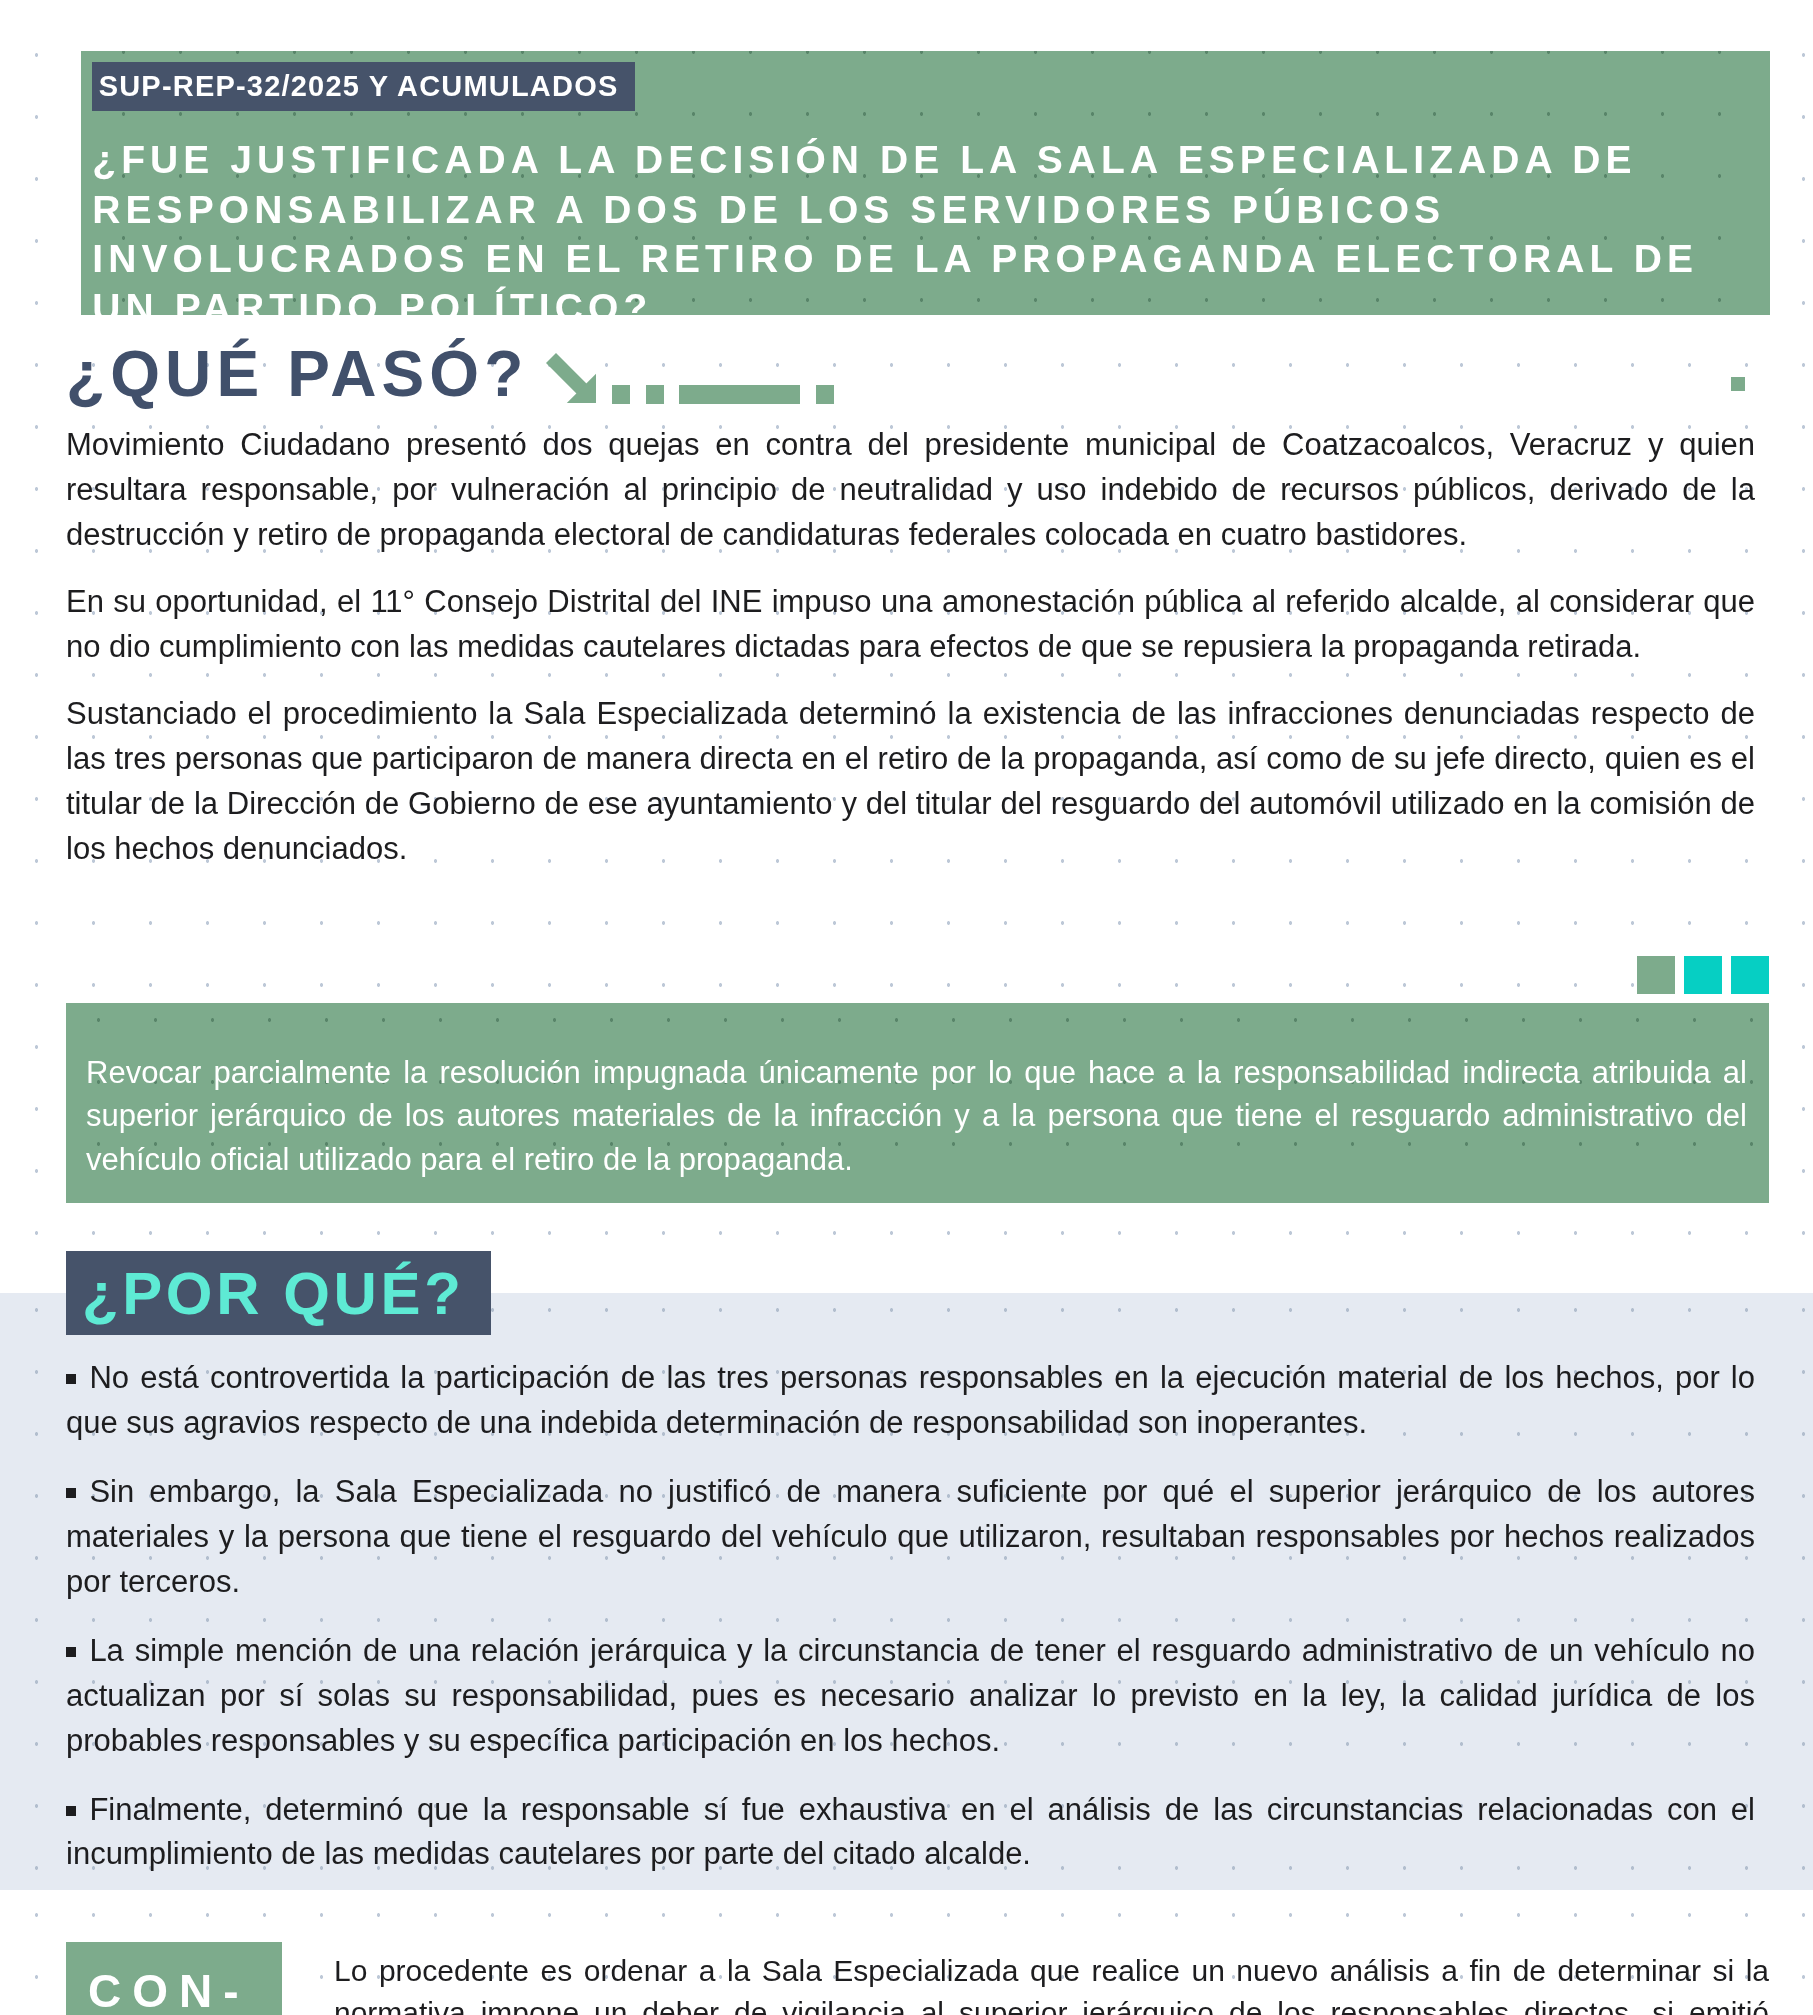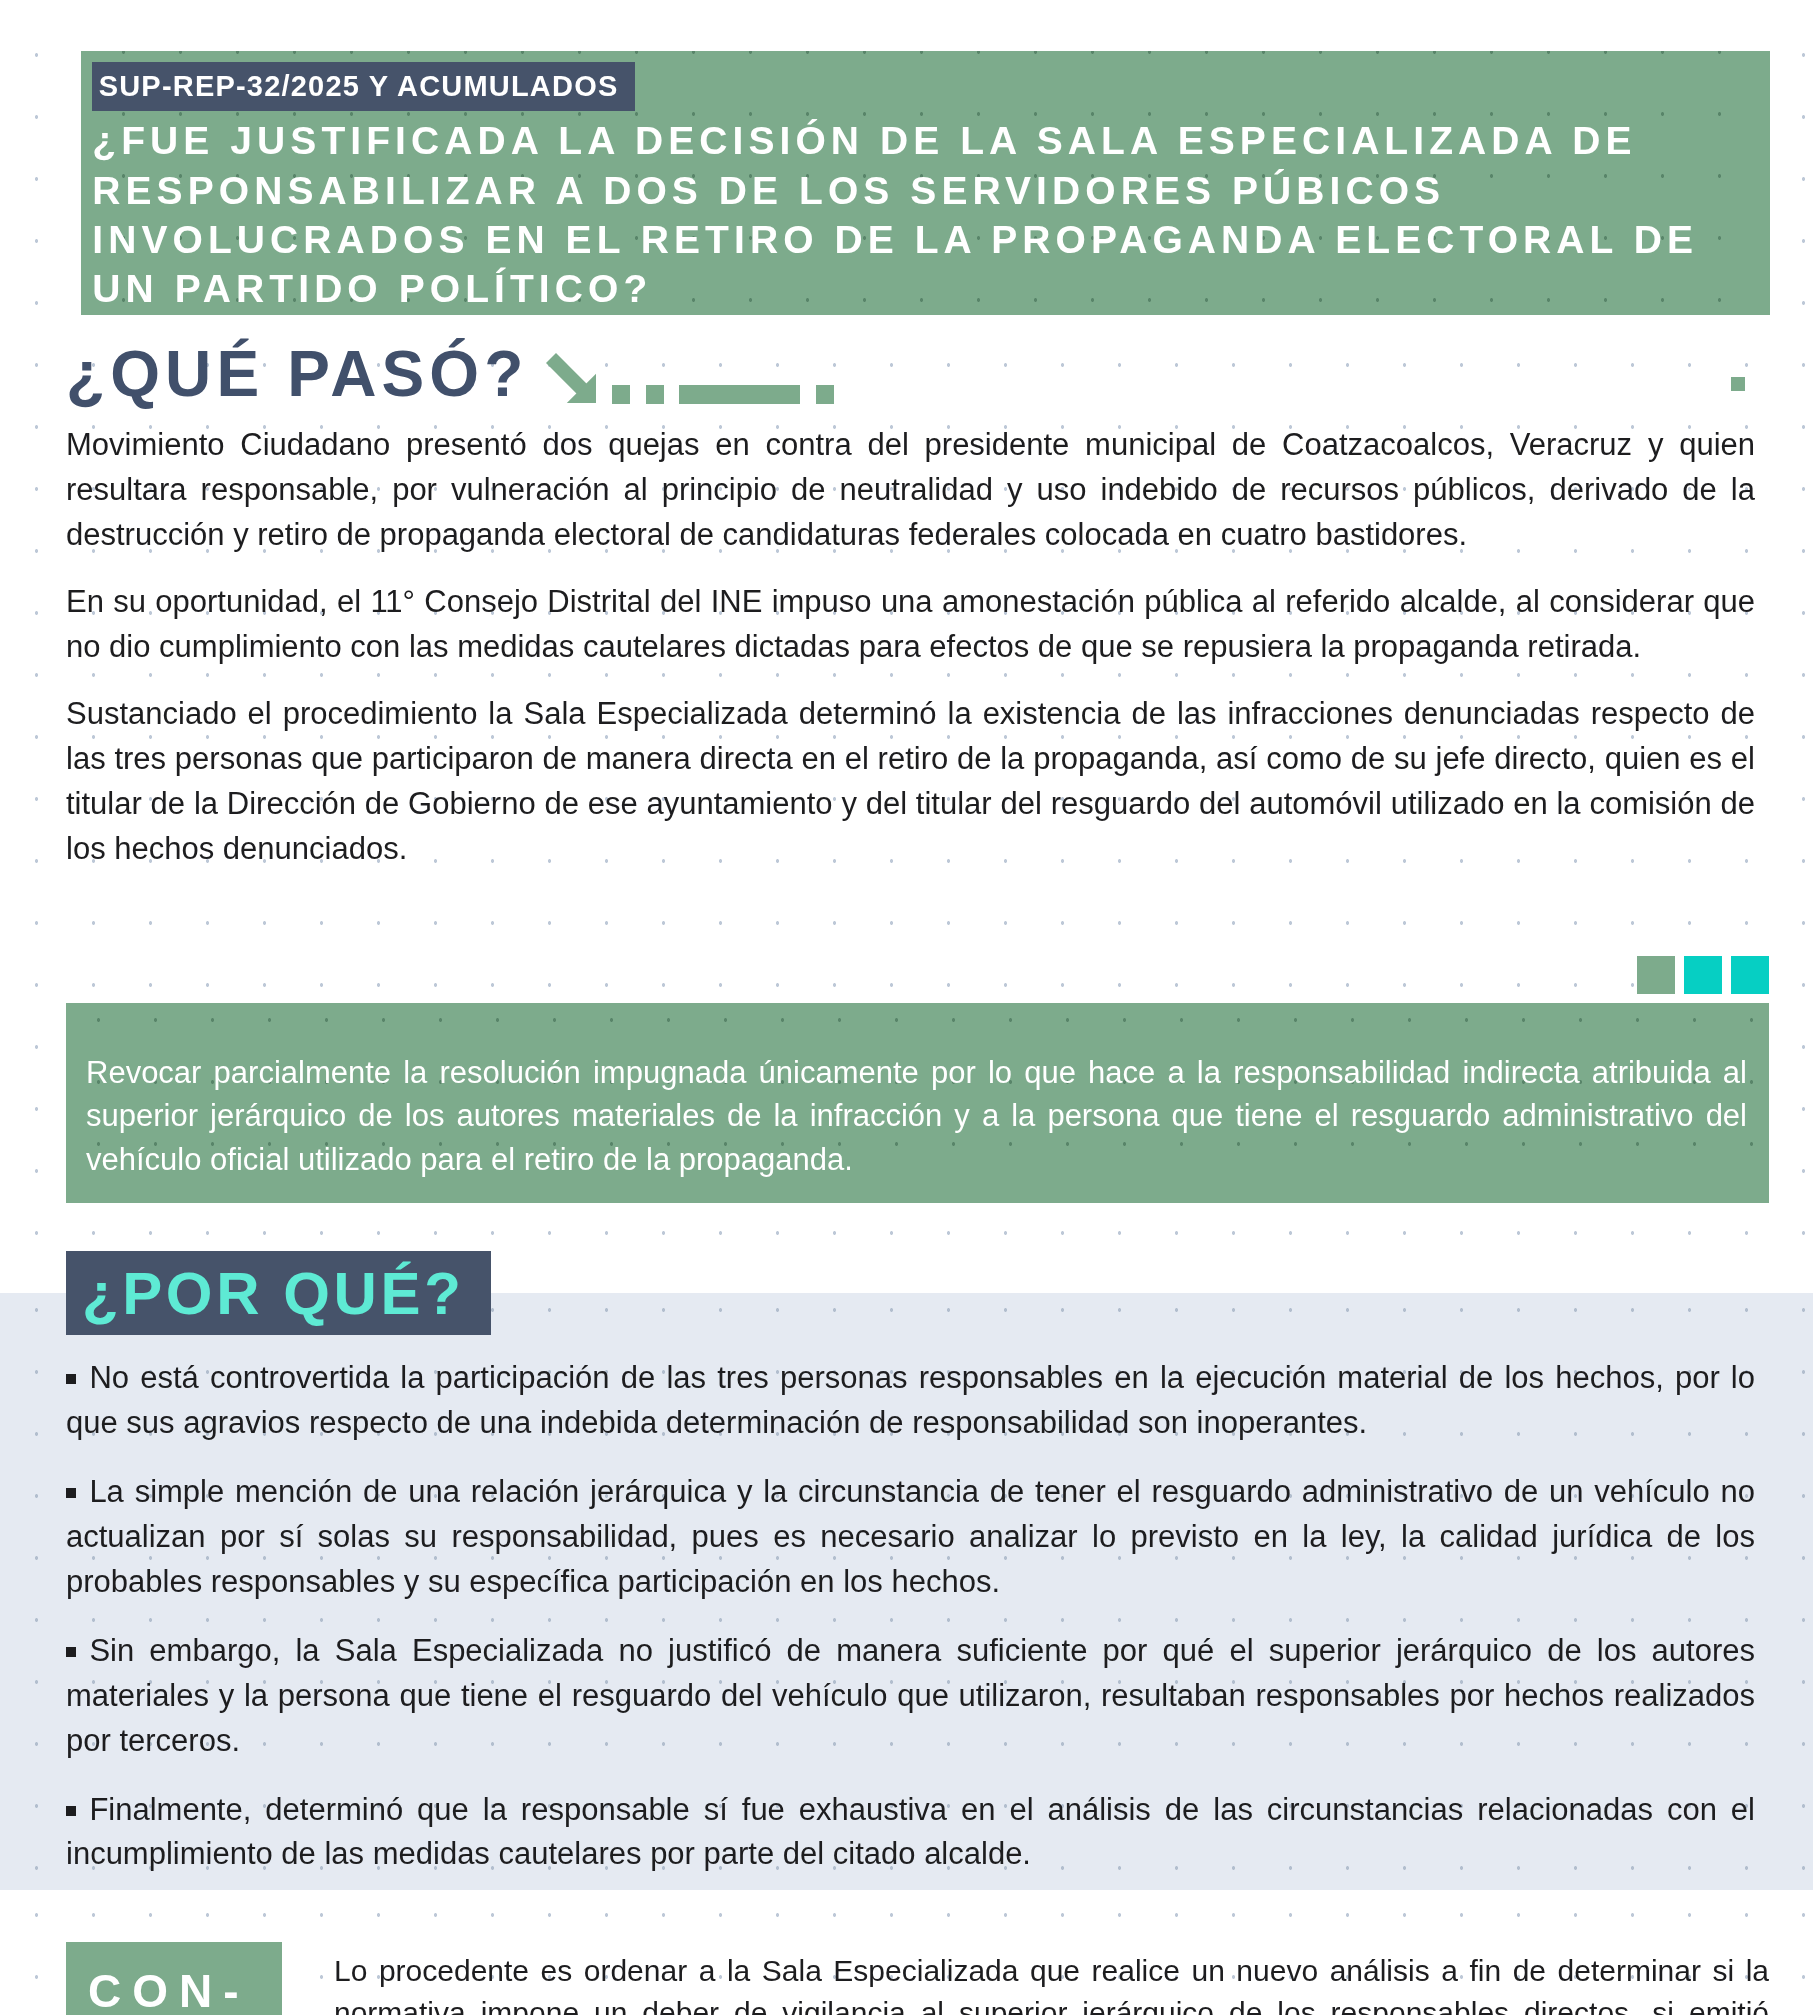--- a/index.html
+++ b/index.html
@@ -21,21 +21,21 @@
     background-image: radial-gradient(ellipse 2.4px 3.2px, rgba(30,70,48,.38) 60%, transparent 65%);
     background-size:57px 62px; background-position:14px 32px;
     padding:10.5px 24px 0 11.3px;
   }
   .case-badge{
     display:inline-block; background:#46536a; color:#fff;
     font-size:29px; font-weight:bold; letter-spacing:1.2px;
     padding:8.9px 17px 8px 6.4px;
   }
   .main-title{
-    margin-top:5px; color:#ffffff; font-weight:bold;
+    margin-top:24px; color:#ffffff; font-weight:bold;
     font-size:39px; line-height:1.26; letter-spacing:.13em;
     width:1636px; text-transform:uppercase;
   }
 
   
   .qp-row{ position:absolute; left:66px; top:342px; display:flex; gap:18px; }
   .h-slate{ color:#41506b; font-weight:bold; font-size:64px; letter-spacing:.08em; line-height:1; white-space:nowrap; }
   .qp-decor{ display:flex; align-items:flex-end; gap:15.3px; padding-bottom:2.4px; }
   .sq{ width:18.5px; height:18.5px; background:#7dab8c; }
   .bar{ width:121px; height:18.5px; background:#7dab8c; }
@@ -132,22 +132,22 @@
     <span class="s s-teal"></span>
   </div>
   <section class="green-box">
     <p>Revocar parcialmente la resolución impugnada únicamente por lo que hace a la responsabilidad indirecta atribuida al superior jerárquico de los autores materiales de la infracción y a la persona que tiene el resguardo administrativo del vehículo oficial utilizado para el retiro de la propaganda.</p>
   </section>
 
   <h2 class="h-porque">¿POR QUÉ?</h2>
   <section class="section-gray"></section>
   <ul class="bullets">
     <li>No está controvertida la participación de las tres personas responsables en la ejecución material de los hechos, por lo que sus agravios respecto de una indebida determinación de responsabilidad son inoperantes.</li>
+    <li>Sin embargo, la Sala Especializada no justificó de manera suficiente por qué el superior jerárquico de los autores materiales y la persona que tiene el resguardo del vehículo que utilizaron, resultaban responsables por hechos realizados por terceros.</li>
     <li>La simple mención de una relación jerárquica y la circunstancia de tener el resguardo administrativo de un vehículo no actualizan por sí solas su responsabilidad, pues es necesario analizar lo previsto en la ley, la calidad jurídica de los probables responsables y su específica participación en los hechos.</li>
-    <li>Sin embargo, la Sala Especializada no justificó de manera suficiente por qué el superior jerárquico de los autores materiales y la persona que tiene el resguardo del vehículo que utilizaron, resultaban responsables por hechos realizados por terceros.</li>
     <li>Finalmente, determinó que la responsable sí fue exhaustiva en el análisis de las circunstancias relacionadas con el incumplimiento de las medidas cautelares por parte del citado alcalde.</li>
   </ul>
 
   <aside class="conclusion-label">
     <div>CON-</div>
 
   </aside>
   <section class="conclusion-body">
     <p>Lo procedente es ordenar a la Sala Especializada que realice un nuevo análisis a fin de determinar si la normativa impone un deber de vigilancia al superior jerárquico de los responsables directos, si emitió alguna instrucción para el retiro de la propaganda o si realizó alguna acción para evitarlo, así como identificar las obligaciones legales que tiene el titular del resguardo del automóvil utilizado en la comisión de los hechos denunciados, a fin de justificar de manera adecuada su responsabilidad.</p>
   </section>

